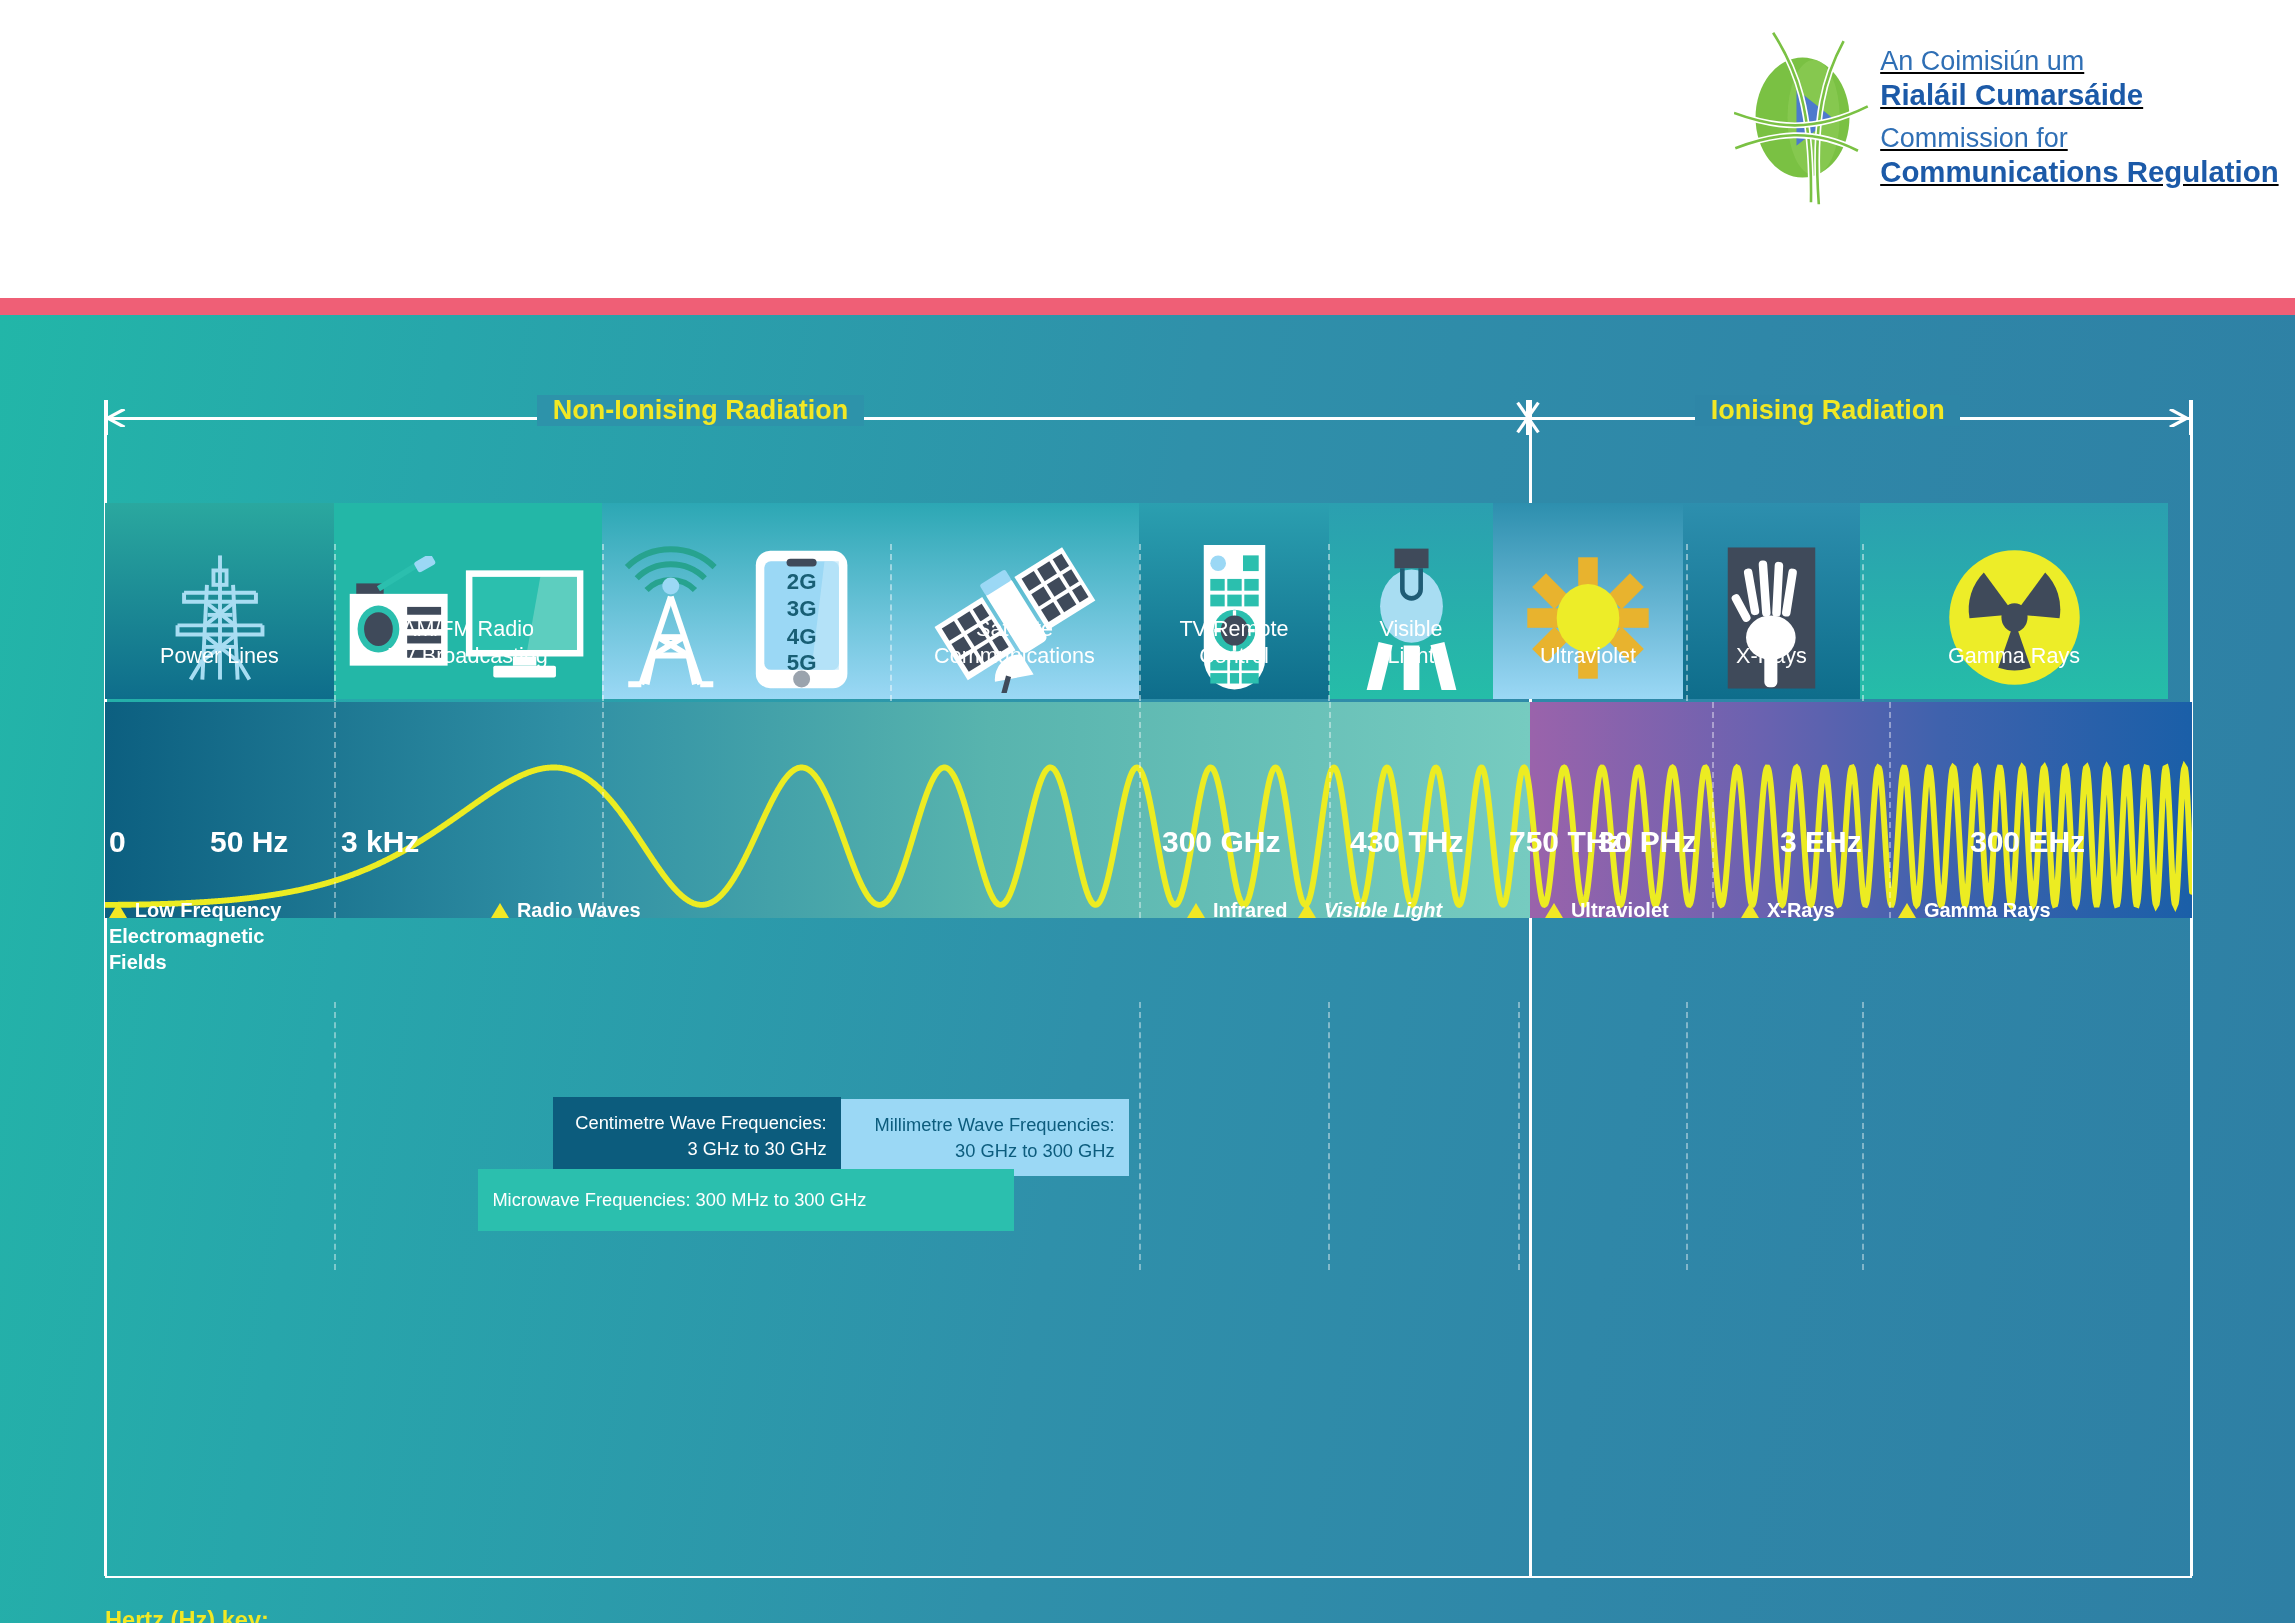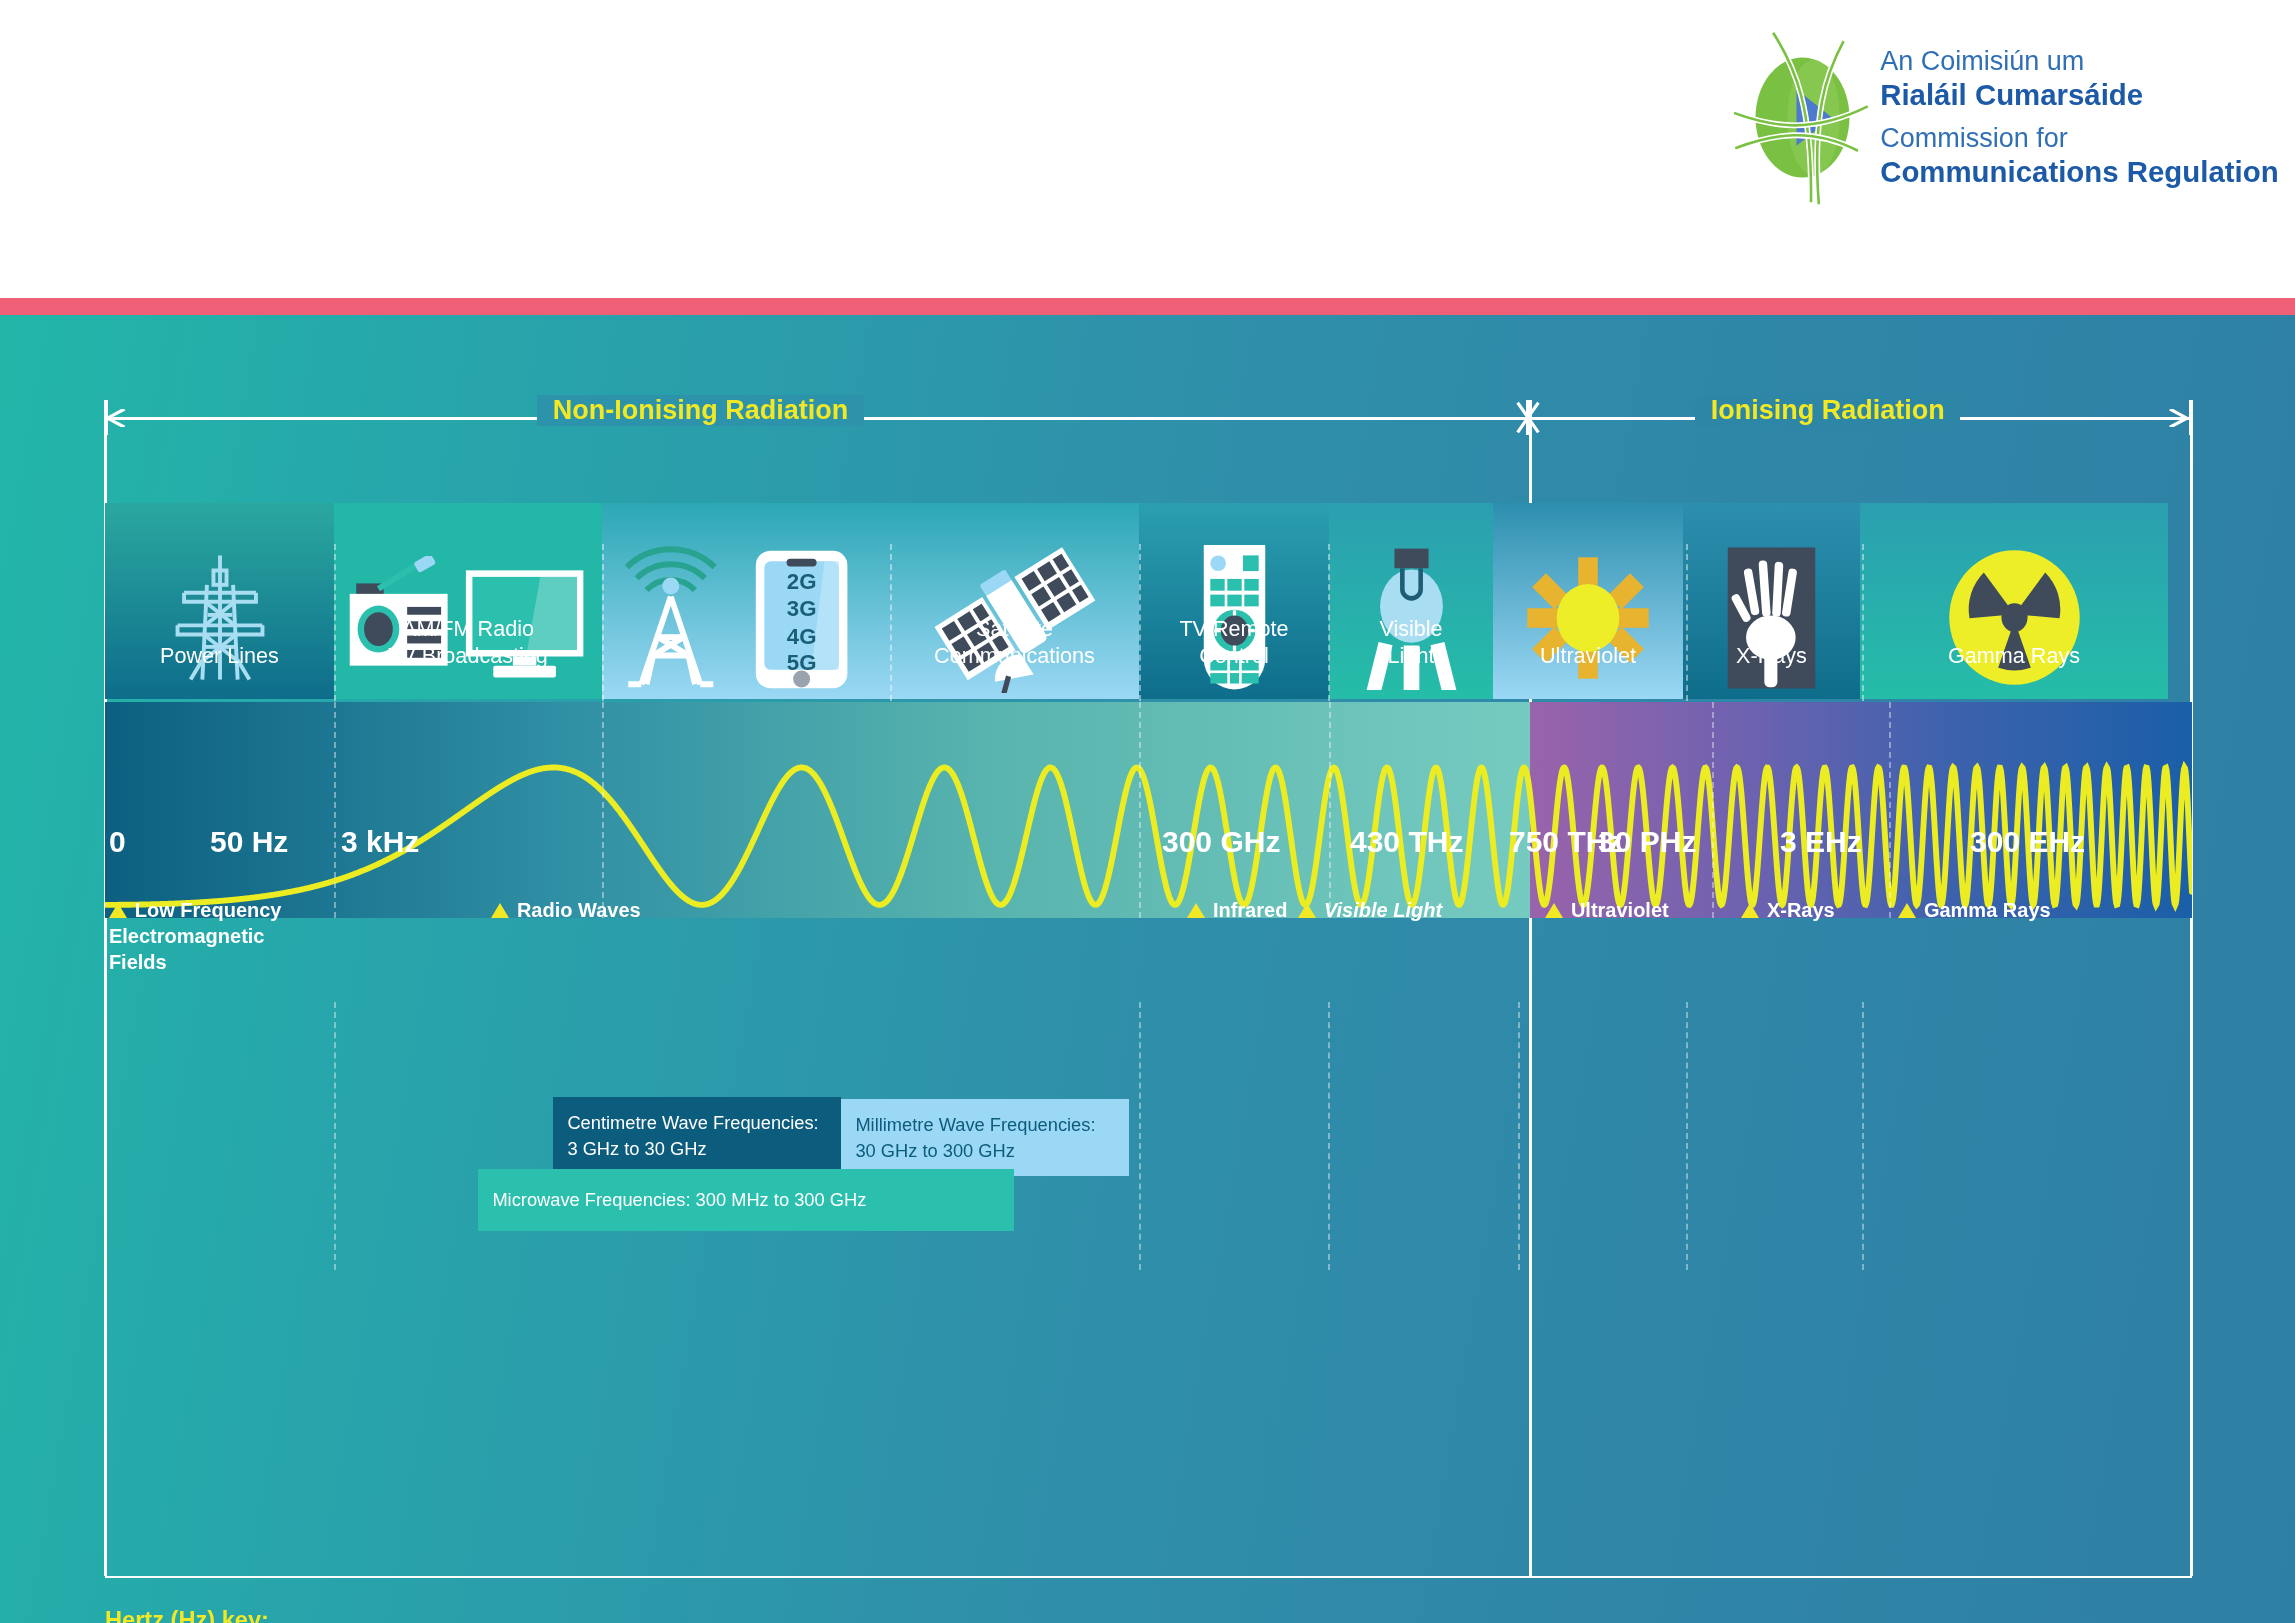--- a/index.html
+++ b/index.html
@@ -14,21 +14,21 @@
   
   #header {
     position:absolute; left:0; top:0; width:2295px; height:298px;
     background:#ffffff;
   }
   #page-title {
     position:absolute; left:111px; top:105px;
     font-size:77px; font-weight:bold; color:#2bb3ad;
     letter-spacing:-0.7px; white-space:nowrap;
   }
-  #logo-wrap { position:absolute; right:16.4px; top:29.4px; display:flex; align-items:center; }
+  #logo-wrap { position:absolute; right:16.4px; top:29.4px; display:flex; align-items:center;text-decoration:underline; }
   #logo-mark { width:137px; height:177px; flex:none; }
   #logo-text { margin-left:9.2px; }
   .logo-l1 { font-size:27px; color:#2f6fb5; line-height:1.18; }
   .logo-l2 { font-size:29.4px; color:#1c5aa8; font-weight:bold; line-height:1.18; }
   .logo-l3 { font-size:27px; color:#2f6fb5; line-height:1.18; margin-top:10.5px;}
   .logo-l4 { font-size:29.4px; color:#1c5aa8; font-weight:bold; line-height:1.18; }
 
   #pink-bar { position:absolute; left:0; top:298px; width:2295px; height:17px; background:#ef5f76; }
 
   
@@ -77,21 +77,21 @@
   
   #bandnames { position:absolute; left:105px; top:582px; width:2087px; height:85px; }
   .bn { position:absolute; color:#fff; font-size:20px; font-weight:bold; line-height:1.3; white-space:nowrap;}
   .bn .tri {
     display:inline-block; width:0;height:0;
     border-left:9.2px solid transparent; border-right:9.2px solid transparent;
     border-bottom:15.7px solid #f2e824; margin-right:7.9px; vertical-align:-1.3px;
   }
 
   
-  #cmbox, #mmbox, #mwbox { position:absolute; color:#fff; font-size:18.3px; line-height:1.4; padding:13px 14.4px;}
+  #cmbox, #mmbox, #mwbox { position:absolute; color:#fff; font-size:18.3px; line-height:1.4; padding:13px 14.4px;text-align:right;}
   #cmbox { background:#0c5c7d; }
   #mmbox { background:#9bd8f5; color:#0c5c7d;}
   #mwbox { background:#2bbfae; }
 
   
   #frame { position:absolute; left:105px; top:85px; width:2087px; height:1178px; border:2.6px solid #fff; border-top:none; }
   #frame .leftbar { position:absolute; left:-2.6px; top:0; width:2.6px; height:100%; background:#fff;}
   #frame .rightbar{ position:absolute; right:-2.6px; top:0; width:2.6px; height:100%; background:#fff;}
   #splitline { position:absolute; left:1529px; top:85px; width:3.3px; height:1178px; background:#fff; }
 

